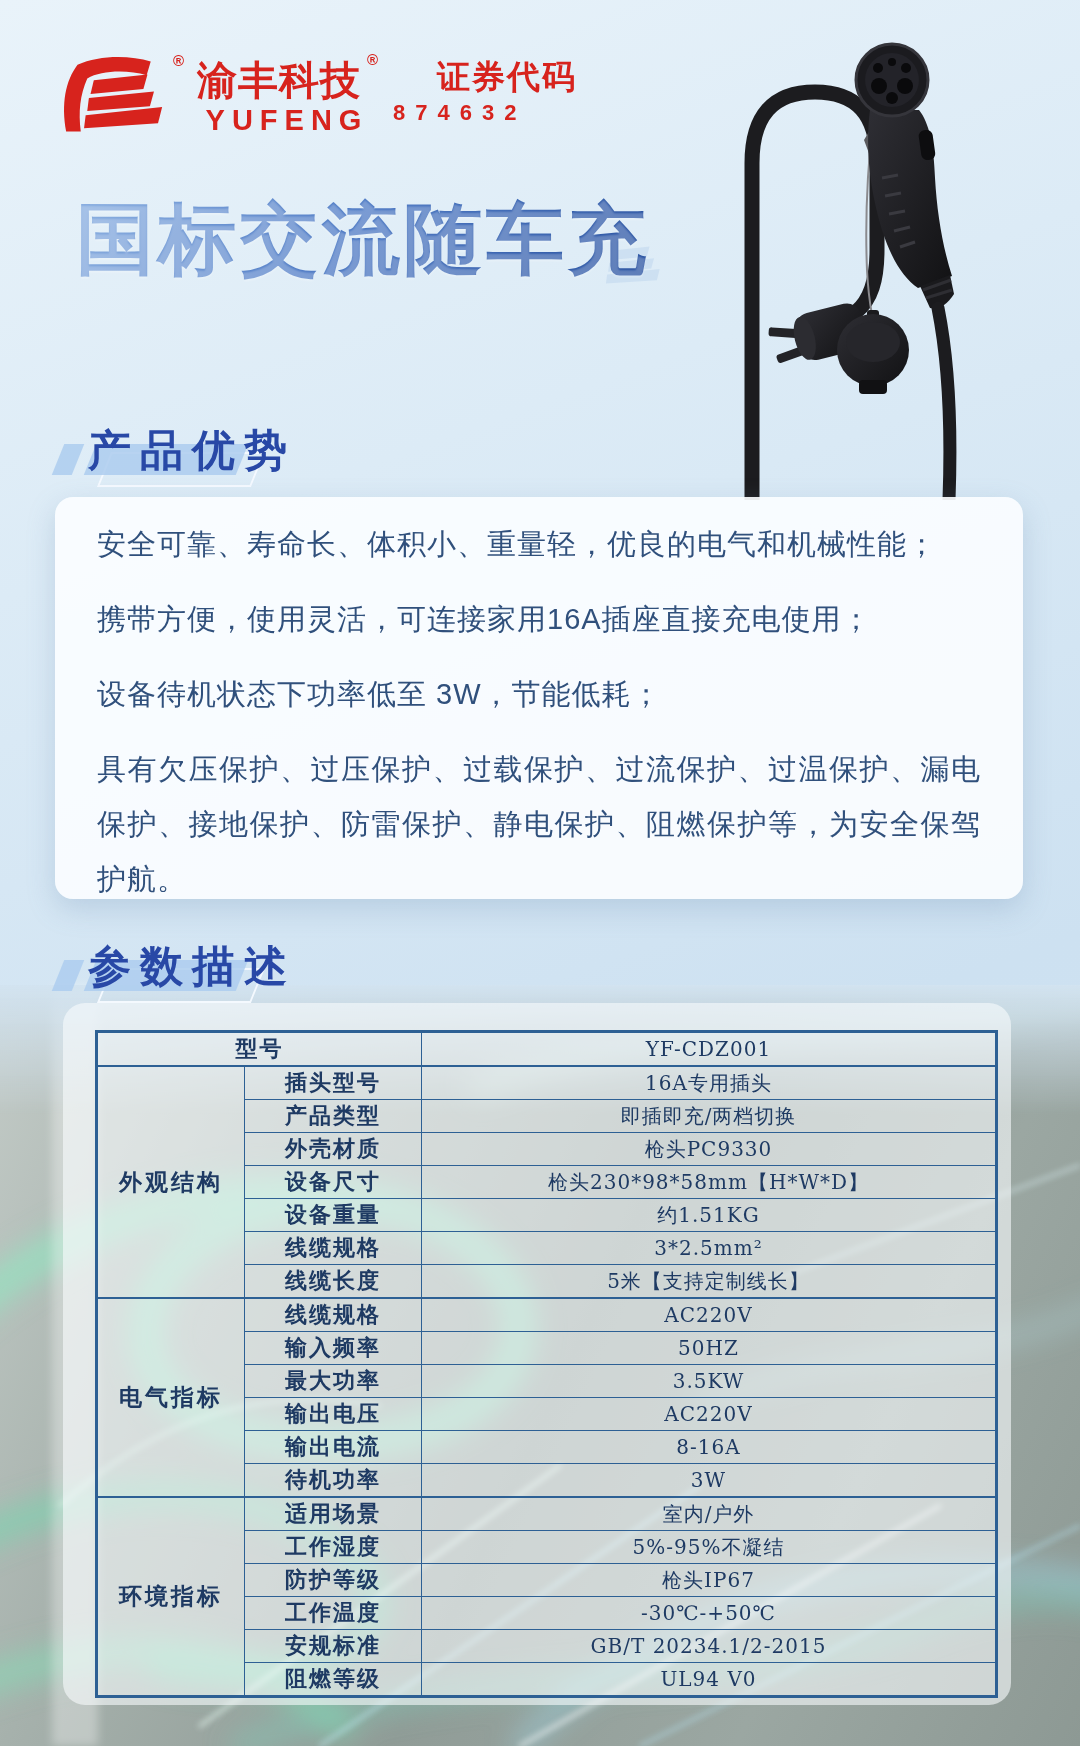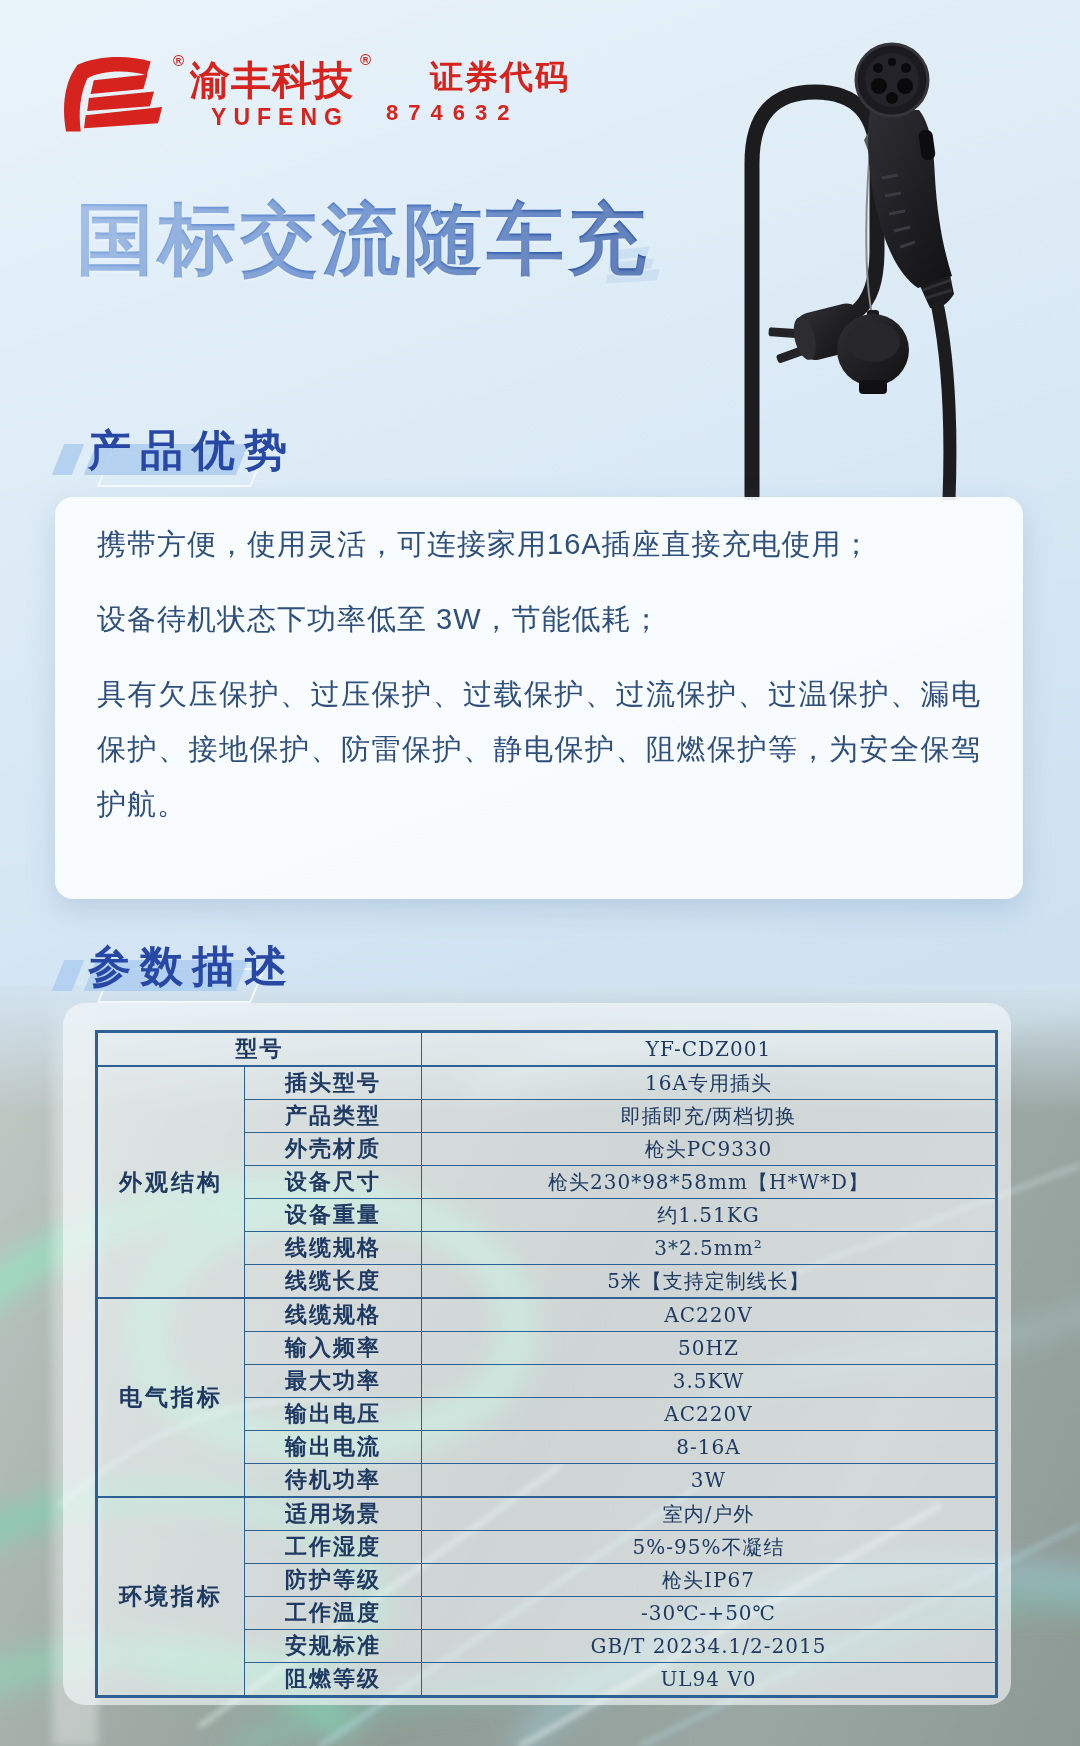--- a/index.html
+++ b/index.html
@@ -13,24 +13,24 @@
   .photo-bg svg{position:absolute;inset:0;width:100%;height:100%;}
   .photo-fade{position:absolute;left:0;top:0;width:100%;height:130px;
               background:linear-gradient(#d2e3f0,rgba(210,227,240,0));}
   .photo-band{position:absolute;left:52px;top:0;width:46px;height:100%;
               background:rgba(255,255,255,.33);filter:blur(5px);}
 
   
   .logo-row{position:absolute;left:58px;top:50px;display:flex;align-items:flex-start;}
   .logo-mark{position:relative;width:122px;height:88px;}
   .logo-mark .reg{position:absolute;right:-4px;top:2px;font-size:15px;font-weight:700;color:#d7231d;}
-  .logo-texts{margin-left:10px;margin-top:10px;color:#d7231d;}
+  .logo-texts{margin-left:17px;margin-top:10px;color:#d7231d;}
   .company-cn{font-size:40px;font-weight:800;letter-spacing:1px;line-height:1;position:relative;padding-right:16px;}
   .company-cn .reg{position:absolute;right:-2px;top:-8px;font-size:15px;}
-  .company-en{font-size:23px;font-weight:800;letter-spacing:7px;line-height:1;margin-top:6px;text-align:center;}
+  .company-en{font-size:29px;font-weight:800;letter-spacing:7px;line-height:1;margin-top:6px;text-align:center;}
   .stock{margin-left:16px;margin-top:10px;color:#d7231d;}
   .stock-label{font-size:33px;font-weight:800;letter-spacing:2px;line-height:1;margin-left:44px;}
   .stock-code{font-size:22px;font-weight:700;letter-spacing:10px;line-height:1;margin-top:9px;}
 
   
   .hero-title{position:absolute;left:76px;top:188px;font-size:78px;font-weight:800;letter-spacing:4px;
               background:linear-gradient(125deg,#8cb1e2 0%,#507cc6 45%,#27509f 100%);
               -webkit-background-clip:text;background-clip:text;color:transparent;
               text-shadow:0 2px 2px rgba(255,255,255,.25);}
   .hero-sub{position:absolute;left:79px;top:292px;font-size:30px;font-weight:800;letter-spacing:4px;color:#2a55a8;}
@@ -200,20 +200,21 @@
   </svg>
 
   <div class="section-header" style="top:420px;">
     <div class="sh-outline"></div>
     <div class="sh-main"></div>
     <div class="sh-small"></div>
     <div class="sh-title">产品优势</div>
   </div>
 
   <div class="adv-card">
+    <p>安全可靠、寿命长、体积小、重量轻，优良的电气和机械性能；</p>
     <p>携带方便，使用灵活，可连接家用16A插座直接充电使用；</p>
     <p>设备待机状态下功率低至 3W，节能低耗；</p>
     <p>具有欠压保护、过压保护、过载保护、过流保护、过温保护、漏电保护、接地保护、防雷保护、静电保护、阻燃保护等，为安全保驾护航。</p>
   </div>
 
   <div class="section-header" style="top:936px;">
     <div class="sh-outline"></div>
     <div class="sh-main"></div>
     <div class="sh-small"></div>
     <div class="sh-title">参数描述</div>

